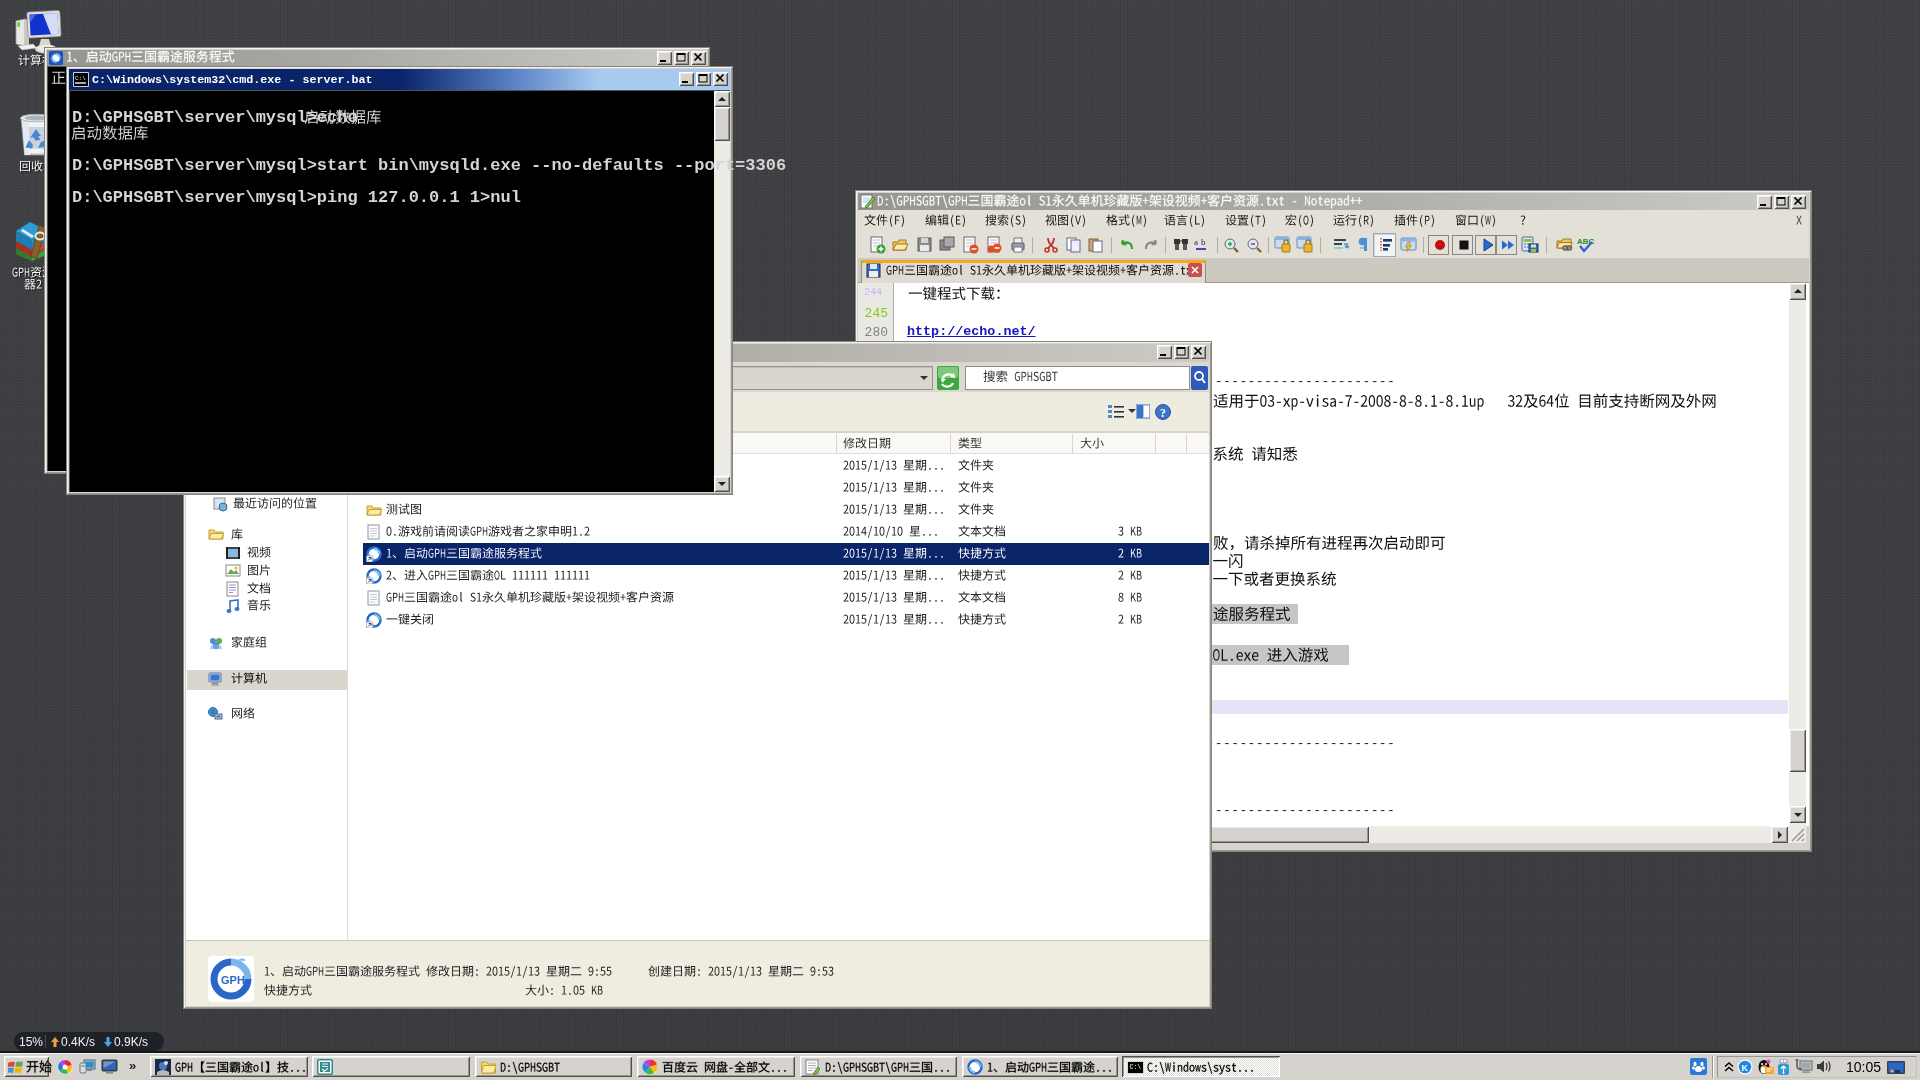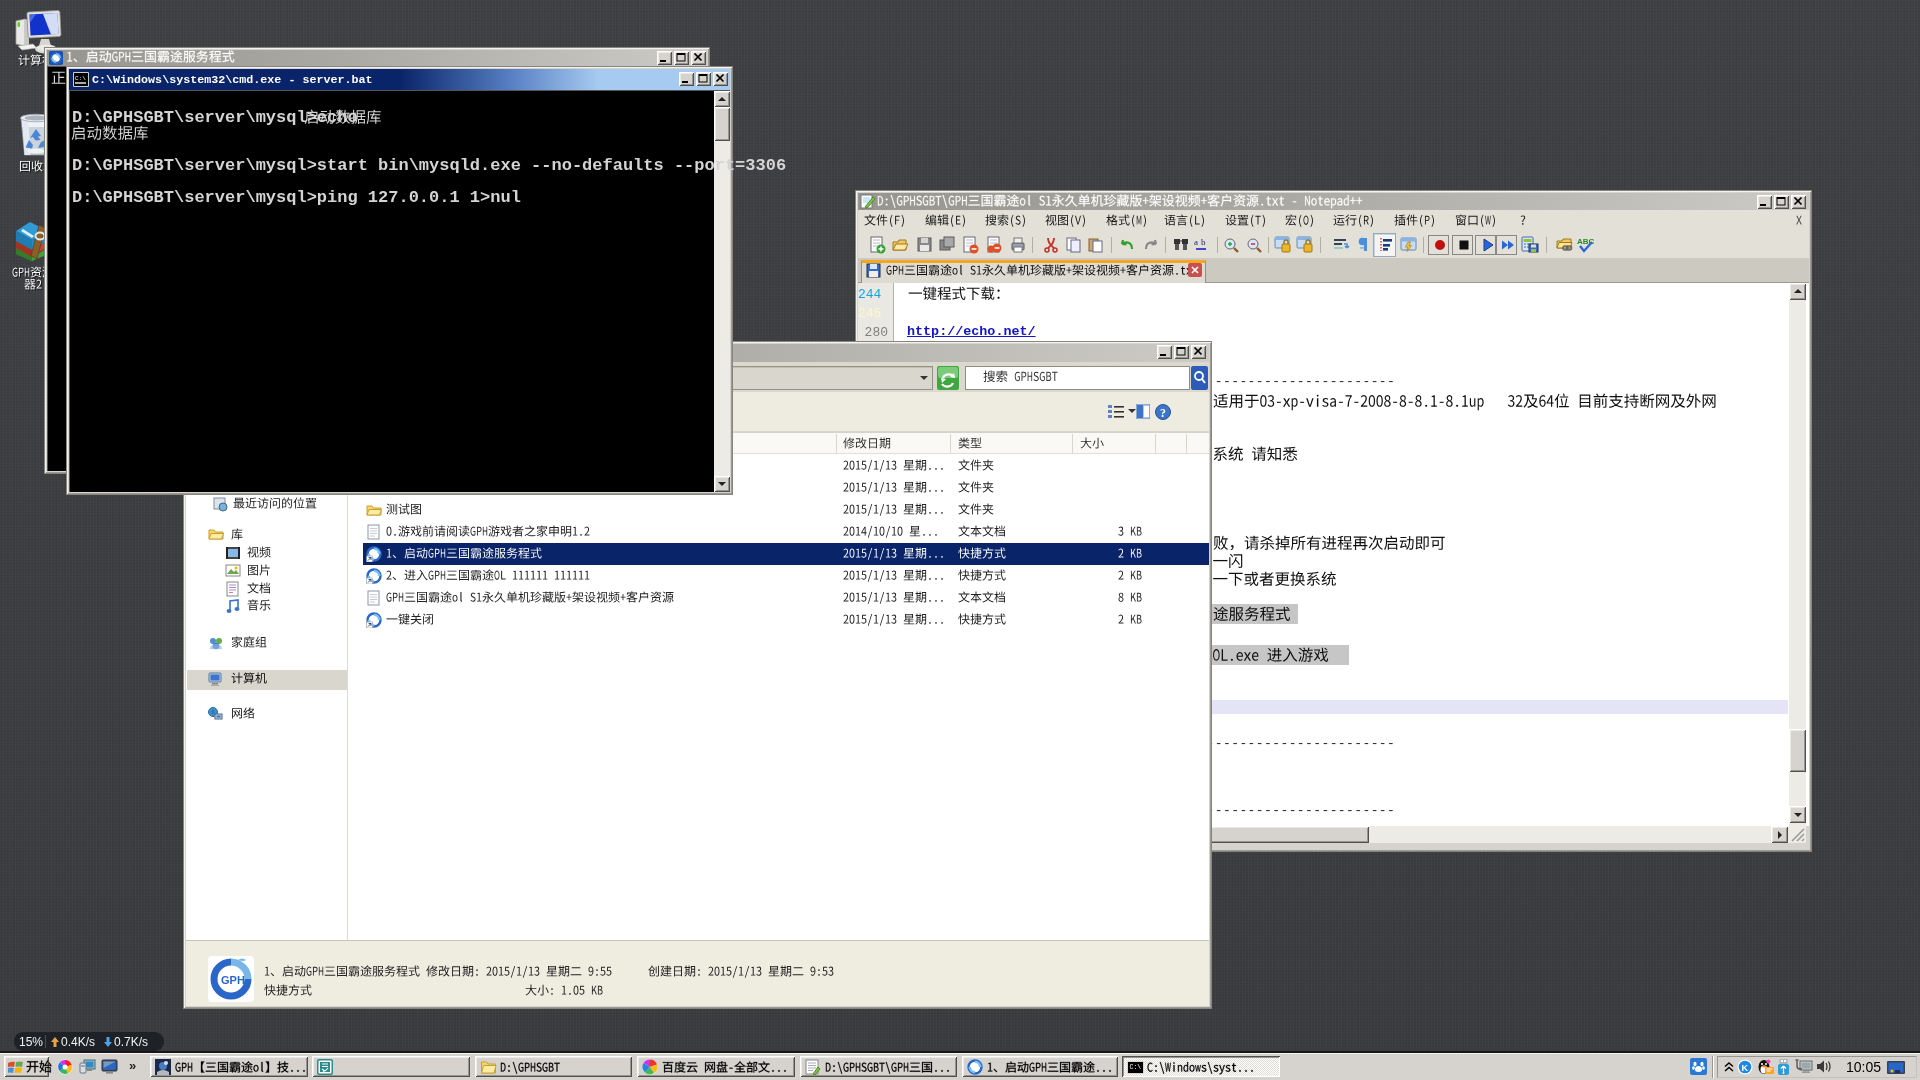--- a/index.html
+++ b/index.html
@@ -478,22 +478,22 @@
       <use href="#c78" x="25001" y="880"></use>
       <use href="#c74" x="25561" y="880"></use>
     </g>
   </svg>
 <div class="a" style="left:1188px;top:263px;width:14px;height:14px;background:#C75050;border-radius:2px;z-index:2"></div>
 <svg class="a" style="left:1191px;top:266px;z-index:2" width="8" height="8">
     <path d="M1 1 L7 7 M7 1 L1 7" stroke="#FFF" stroke-width="1.6"></path>
   </svg>
 <div class="a" style="left:858px;top:283px;width:951px;height:543px;background:#FFF;z-index:2"></div>
 <div class="a" style="left:858px;top:283px;width:36px;height:543px;background:#EAE8E2;border-right:1px solid #B4B2AA;z-index:2"></div>
-<div class="a mono" style="left:858px;top:287px;width:30px;text-align:left;font-size:13px;color:#0ea5e9;z-index:2">244</div>
-<div class="a mono" style="left:858px;top:306px;width:30px;font-size:13px;color:#fef9c3;z-index:2">245</div>
+<div class="a mono" style="left:858px;top:287px;width:30px;text-align:center;font-size:10px;color:#c4b5fd;z-index:2">244</div>
+<div class="a mono" style="left:858px;top:306px;width:30px;text-align:right;font-size:13px;color:#84cc16;z-index:2">245</div>
 <div class="a mono" style="left:858px;top:325px;width:30px;text-align:right;font-size:13px;color:#808080;z-index:2">280</div>
 <svg class="cj" style="left:908px;top:286px;z-index:2" width="101.5" height="18.1" viewBox="0 0 7000 1250">
     <g fill="#111">
       <use href="#c4e00" x="0" y="880"></use>
       <use href="#c952e" x="1000" y="880"></use>
       <use href="#c7a0b" x="2000" y="880"></use>
       <use href="#c5f0f" x="3000" y="880"></use>
       <use href="#c4e0b" x="4000" y="880"></use>
       <use href="#c8f7d" x="5000" y="880"></use>
       <use href="#cff1a" x="6000" y="880"></use>
@@ -1465,21 +1465,21 @@
 <div class="a" style="left:14px;top:1032px;width:150px;height:19px;background:rgba(28,31,37,.93);border-radius:9px;z-index:10"></div>
 <div class="a" style="left:19px;top:1035px;font-size:12px;color:#F2F2F2;z-index:10">15%</div>
 <div class="a" style="left:45px;top:1035px;width:1px;height:13px;background:#4A4E55;z-index:10"></div>
 <svg class="a" style="left:51px;top:1037px;z-index:10" width="8" height="10">
     <path d="M4 0 L8 5 L5.5 5 L5.5 10 L2.5 10 L2.5 5 L0 5 Z" fill="#E8A33D"></path>
   </svg>
 <div class="a" style="left:61px;top:1035px;font-size:12px;color:#F2F2F2;z-index:10">0.4K/s</div>
 <svg class="a" style="left:104px;top:1037px;z-index:10" width="8" height="10">
     <path d="M4 10 L8 5 L5.5 5 L5.5 0 L2.5 0 L2.5 5 L0 5 Z" fill="#4DA3E8"></path>
   </svg>
-<div class="a" style="left:114px;top:1035px;font-size:12px;color:#F2F2F2;z-index:10">0.7K/s</div>
+<div class="a" style="left:114px;top:1035px;font-size:12px;color:#F2F2F2;z-index:10">0.9K/s</div>
 <div class="a" style="left:0;top:1051px;width:1920px;height:2px;background:#16171A;z-index:12"></div>
 <div class="a" style="left:0;top:1053px;width:1920px;height:27px;background:#D6D3CE;border-top:1px solid #F6F4F0;z-index:12"></div>
 <div class="a" style="left:4px;top:1056px;width:45px;height:21px;background:#D6D3CE;box-shadow:inset 1px 1px 0 #FFF,inset -1px -1px 0 #50504C,inset 2px 2px 0 #ECEAE6,inset -2px -2px 0 #97958F;z-index:12"></div>
 <svg class="a" style="left:8px;top:1060px;z-index:12" width="16" height="14" viewBox="0 0 16 14">
 <path d="M0 3 Q4 1 7 2 L6 7 Q3 6 0 7 Z" fill="#D94F2B"></path>
     <path d="M8 2 Q12 1 15 2 L14 7 Q11 6 7.5 7 Z" fill="#6AA84F"></path>
 <path d="M0 8 Q3 7 6 8 L5 13 Q2 12 -1 13 Z" fill="#4A90D9"></path>
     <path d="M7 8 Q11 7 14 8 L13 13 Q10 12 6.5 13 Z" fill="#F4B400"></path>
   </svg>
 <svg class="cj" style="left:26px;top:1060px;z-index:12" width="26.0" height="16.2" viewBox="0 0 2000 1250">

